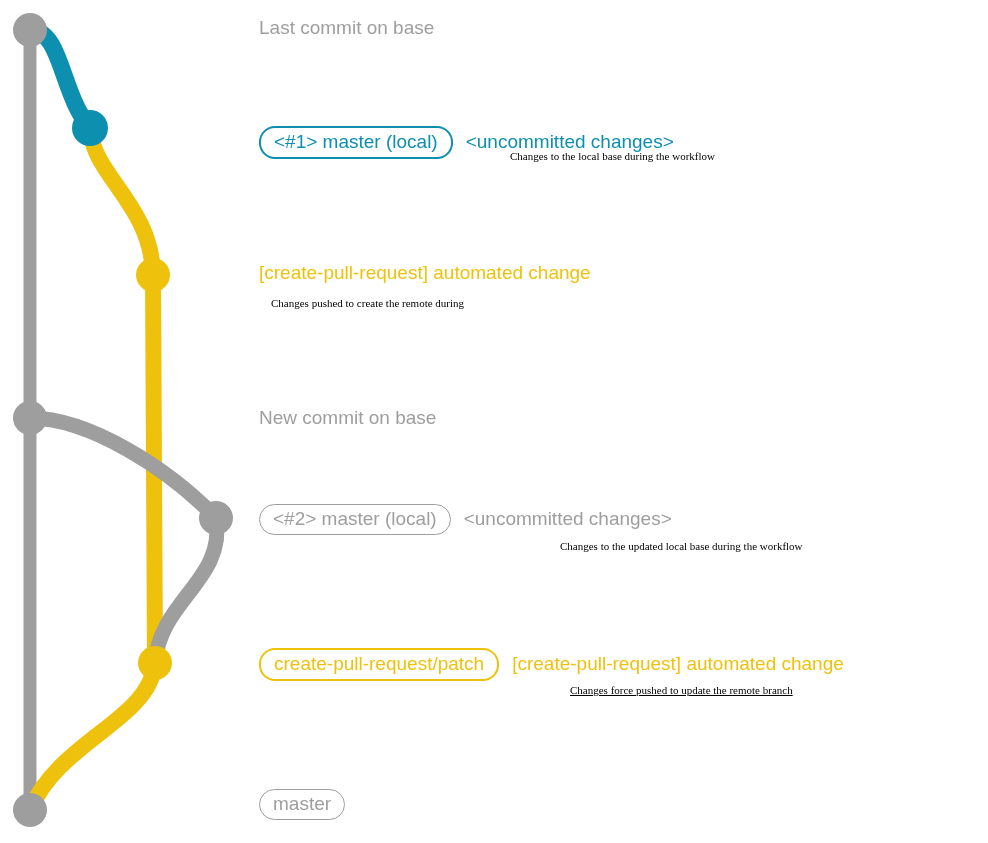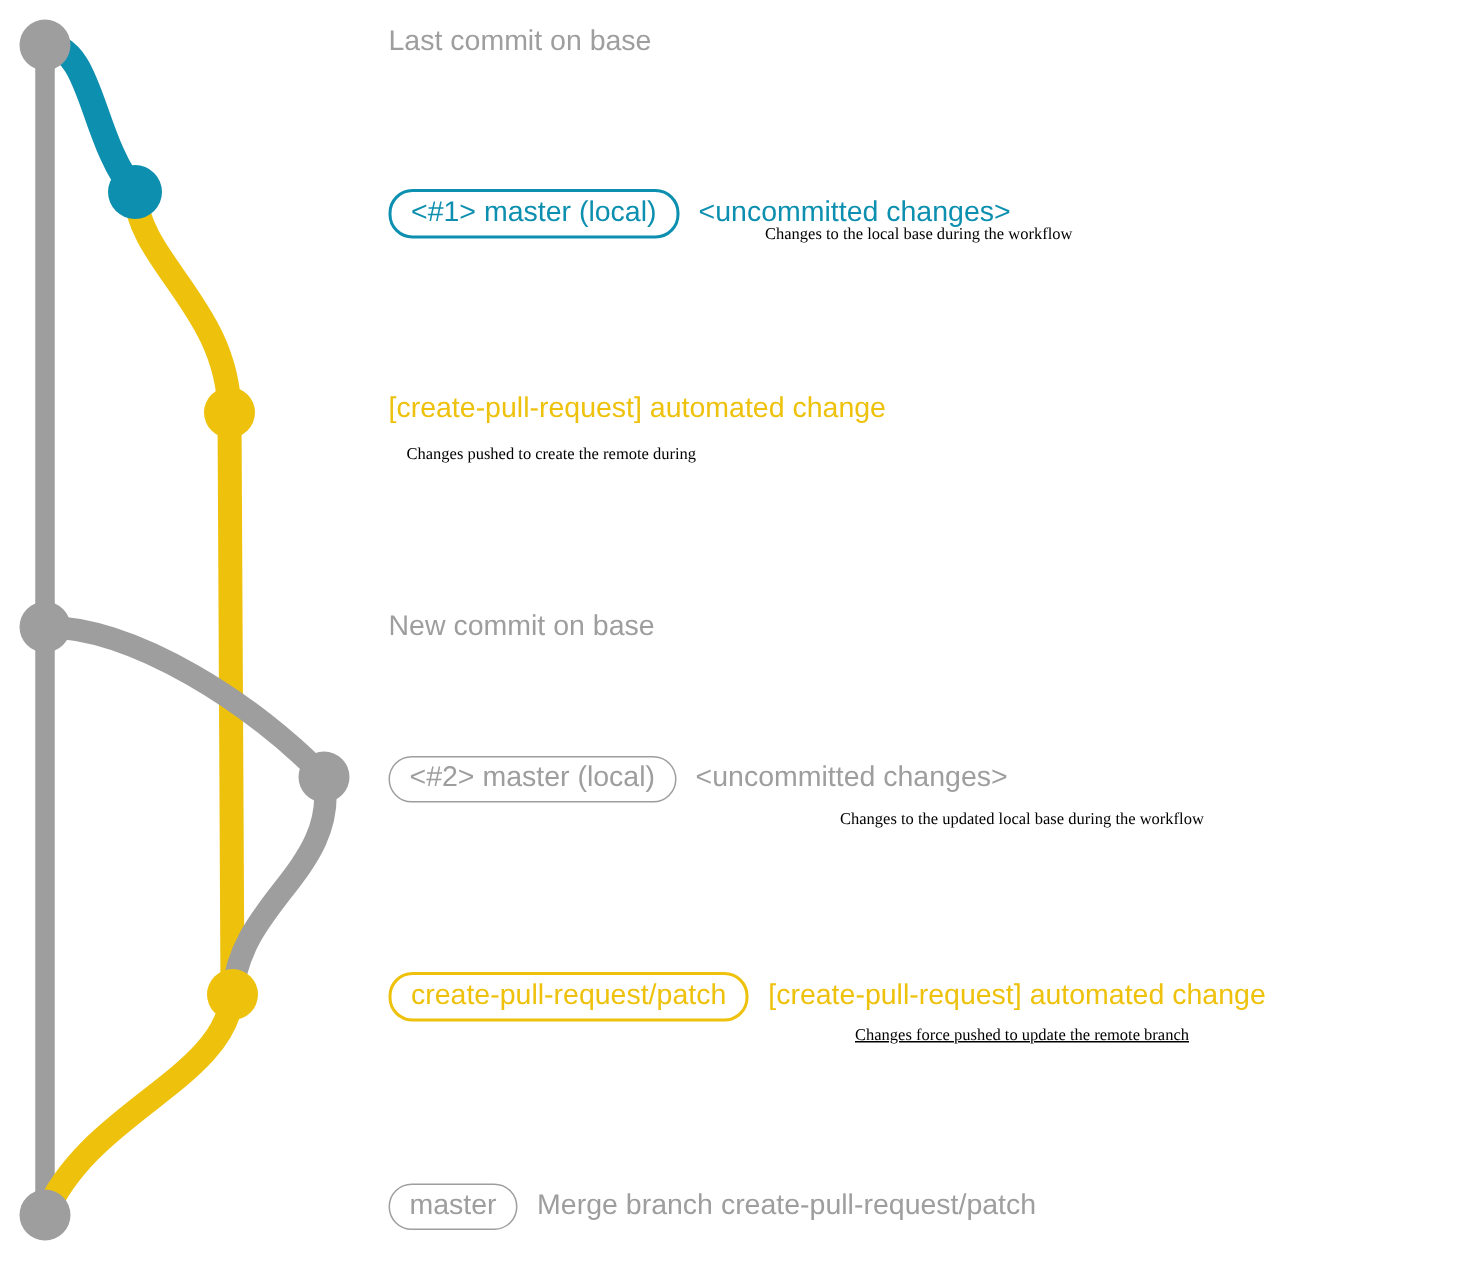--- a/index.html
+++ b/index.html
@@ -129,16 +129,15 @@
   <div class="row" style="left:259px; top:648px;">
     <span class="chip c-yellow">create-pull-request/patch</span>
     <span class="commit-msg c-yellow" style="margin-left:13px;">[create-pull-request] automated change</span>
   </div>
   <div class="desc" style="left:570px; top:684px;text-decoration:underline;">
     <span>Changes force pushed to update the remote branch</span>
   </div>
 
   <div class="row" style="left:259px; top:789px;">
     <span class="chip chip-thin c-gray">master</span>
-    <span class="commit-msg c-gray" style="margin-left:13px;">Merge branch create-pull-request/patch</span>
   </div>
 
 </div>
 
 </body></html>

